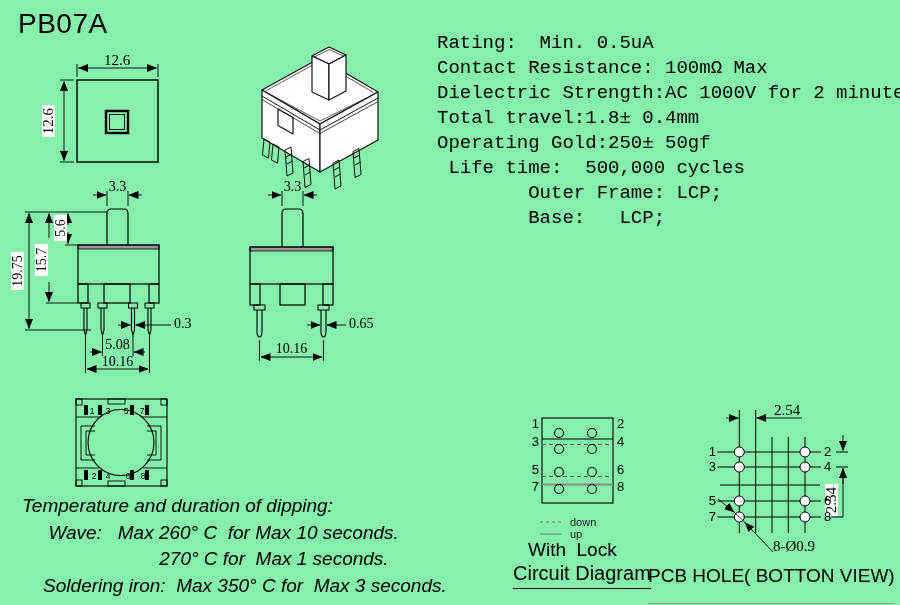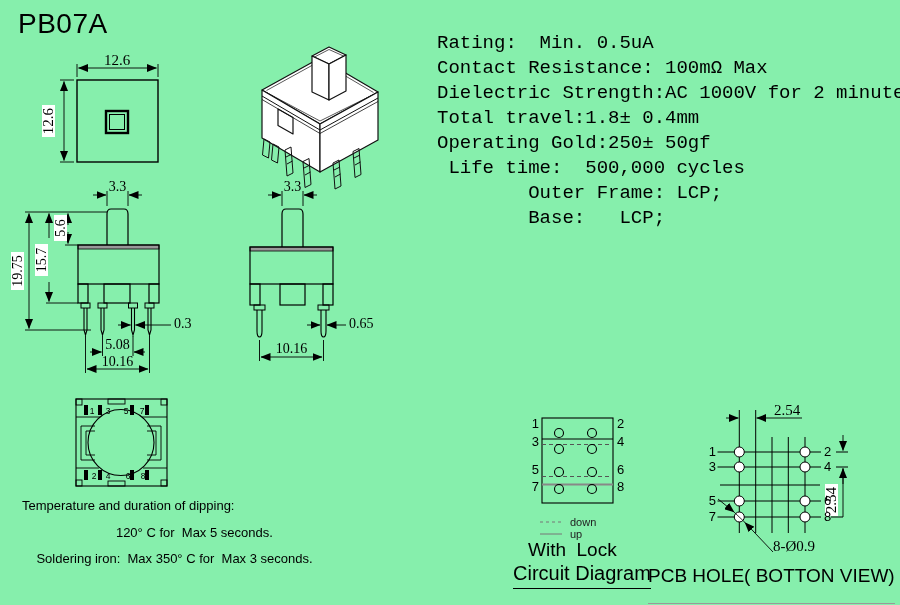--- a/index.html
+++ b/index.html
@@ -2,21 +2,21 @@
 <html><head>
 <meta charset="utf-8">
 <style>
   html,body{margin:0;padding:0;background:#fff;}
   #canvas{position:relative;width:900px;height:605px;background:#86efac;overflow:hidden;
           font-family:"Liberation Sans","DejaVu Sans",sans-serif;color:#000;}
   .abs{position:absolute;}
   svg.draw{position:absolute;overflow:visible;}
   .title{font-size:28px;letter-spacing:0.5px;}
   .specs div{white-space:pre;font-size:19px;line-height:25px;font-family:Liberation Mono, monospace;}
-  .dipping div{white-space:pre;font-size:13px;line-height:26.5px;}
+  .dipping div{white-space:pre;font-size:19px;line-height:26.5px;font-style:italic;}
   .cap-lock{font-size:19px;white-space:pre;}
   .cap-circuit{font-size:20px;border-bottom:1.5px solid #000;padding-bottom:3px;}
   .cap-pcb{font-size:19px;border-bottom:1px solid #999;padding-bottom:16px;white-space:pre;}
   text.dim{font-family:"Liberation Serif","DejaVu Serif",serif;font-size:14px;fill:#000;stroke:none;}
   text.dim15{font-family:"Liberation Serif","DejaVu Serif",serif;font-size:15px;fill:#000;stroke:none;}
   text.pin{font-family:"Liberation Sans","DejaVu Sans",sans-serif;font-size:13px;fill:#000;stroke:none;}
   text.tiny{font-family:"Liberation Sans","DejaVu Sans",sans-serif;font-size:8.5px;fill:#000;stroke:none;}
   text.leg{font-family:"Liberation Sans","DejaVu Sans",sans-serif;font-size:11px;fill:#222;stroke:none;}
 </style>
 </head>
@@ -352,17 +352,18 @@
     <div>Dielectric Strength:AC 1000V for 2 minute</div>
     <div>Total travel:1.8± 0.4mm</div>
     <div>Operating Gold:250± 50gf</div>
     <div> Life time:  500,000 cycles</div>
     <div>        Outer Frame: LCP;</div>
     <div>        Base:   LCP;</div>
   </div>
 
   <div class="abs dipping" style="left:22px;top:493px;">
     <div>Temperature and duration of dipping:</div>
-    <div>                          120° C for  Max 5 seconds.</div>
+    <div>     Wave:   Max 260° C  for Max 10 seconds.</div>
+    <div>                          270° C for  Max 1 seconds.</div>
     <div>    Soldering iron:  Max 350° C for  Max 3 seconds.</div>
   </div>
 
 </div>
 
 </body></html>

